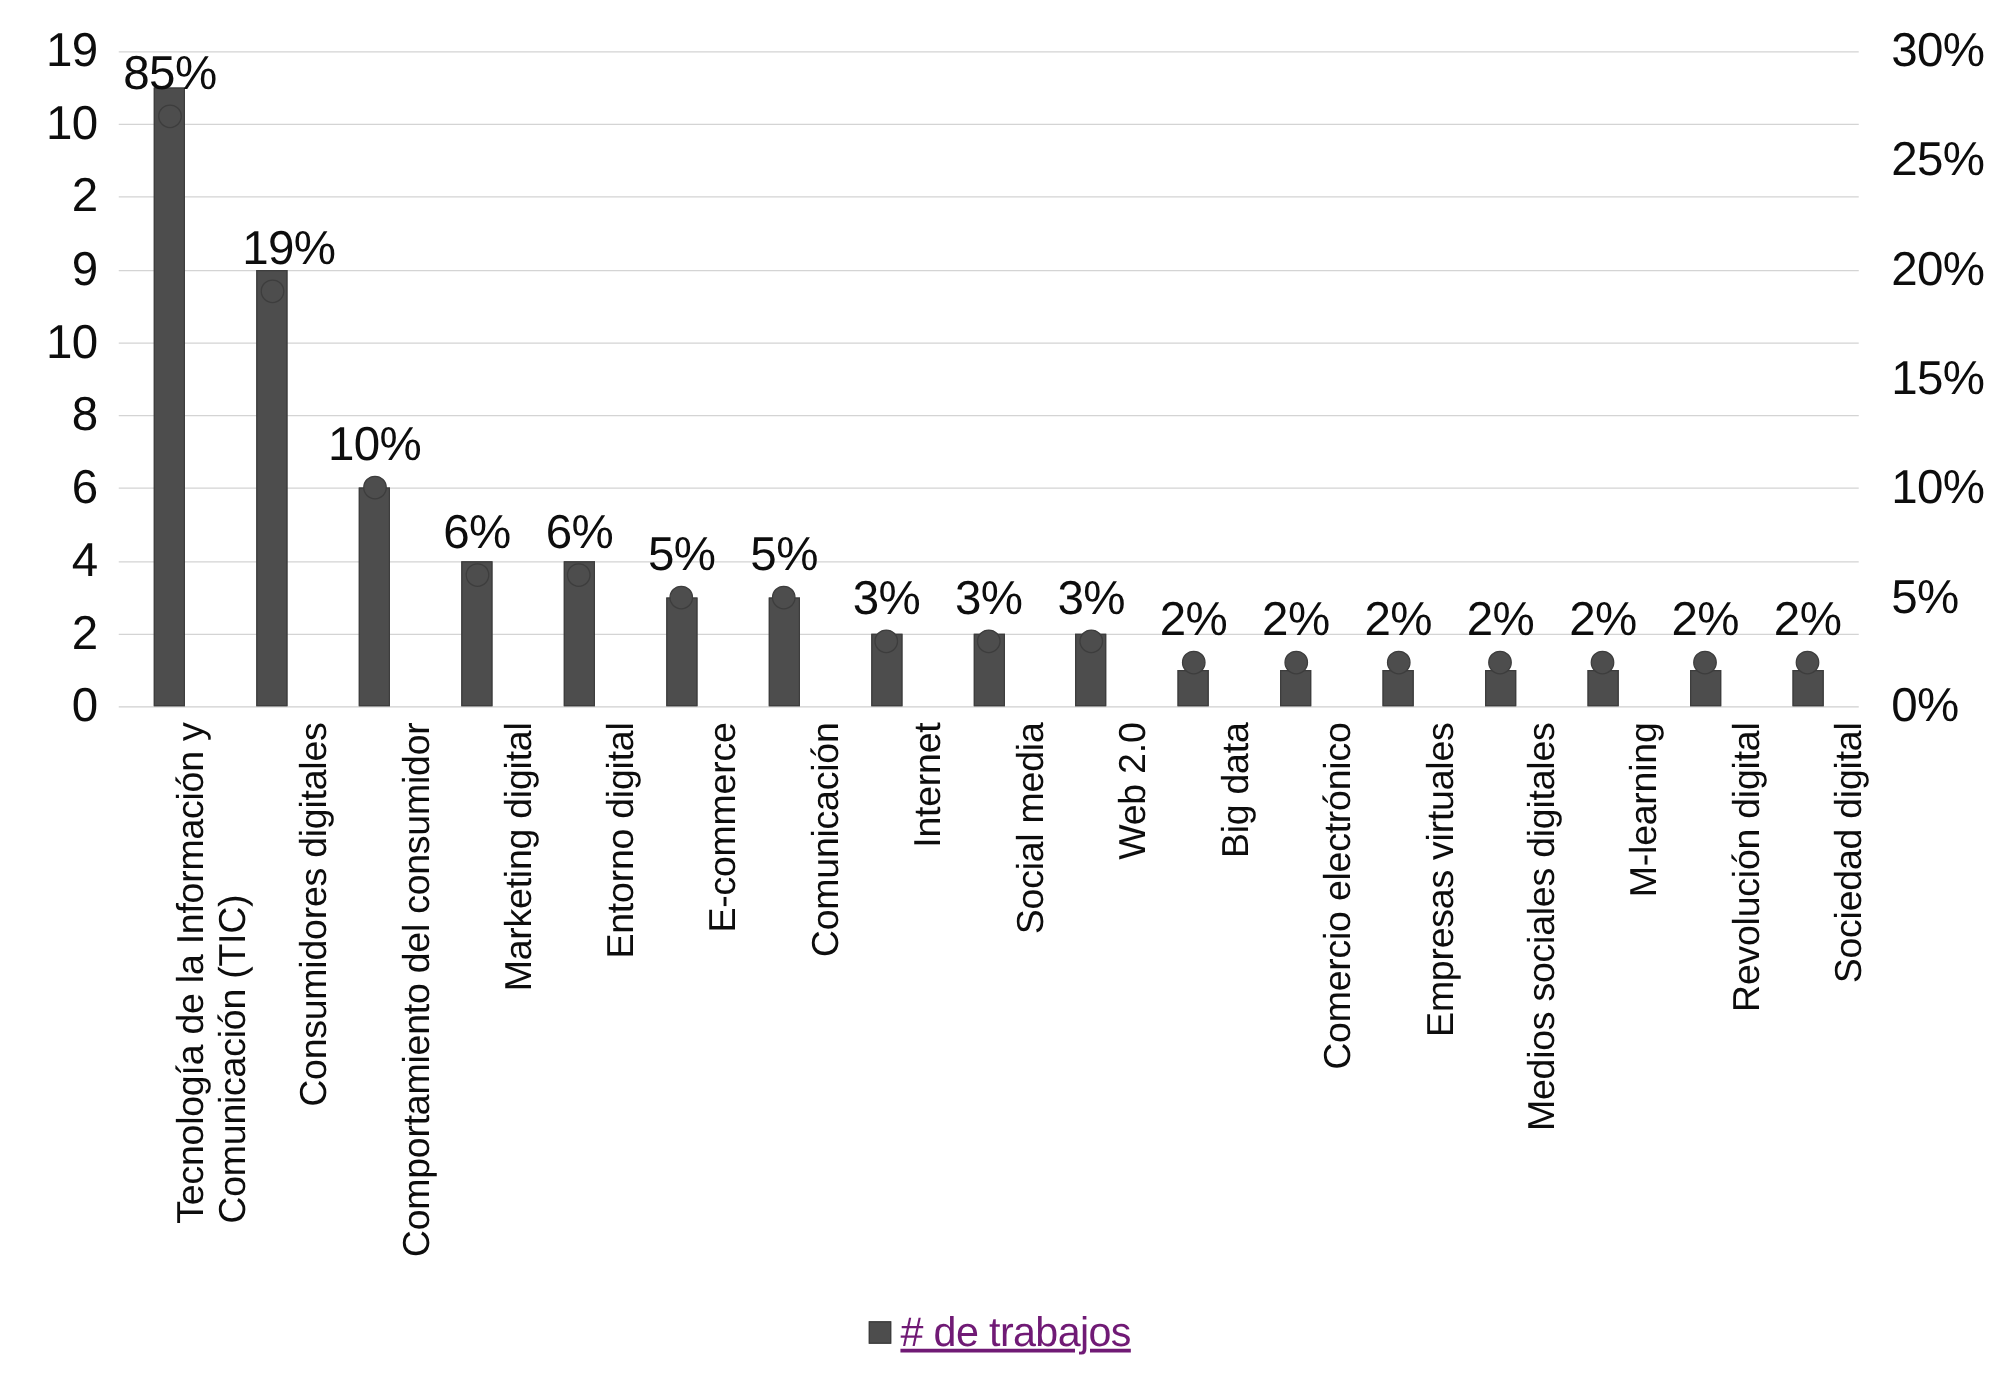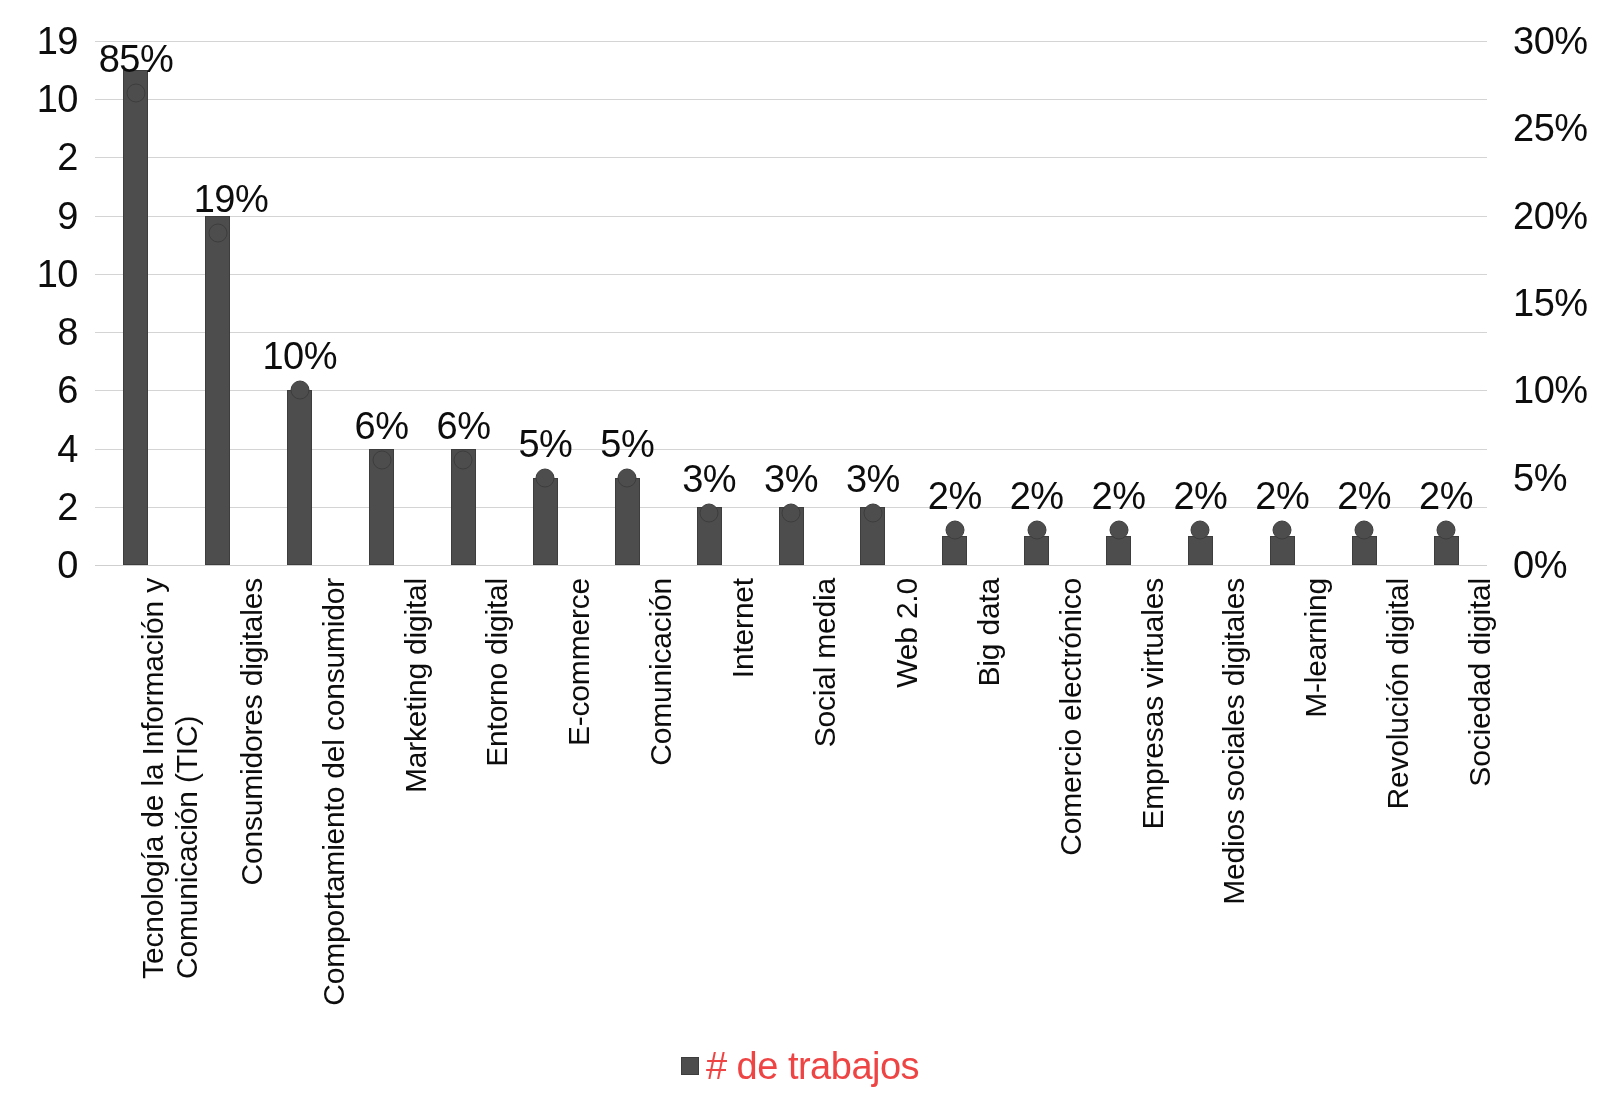--- a/index.html
+++ b/index.html
@@ -133,24 +133,25 @@
     display: inline-block;
   }
   .legend-swatch-circle {
     width: 17px; height: 17px;
     background: #4d4d4d;
     border: 1px solid #3d3d3d;
     border-radius: 50%;
     display: inline-block;
   }
   .legend-text {
-    font-size: 38px;
+    font-size: 33px;
     line-height: 40px;
-    color: #ef4444;
+    color: #701a75;
     letter-spacing: -0.5px;
+    text-decoration: underline;
   }
 </style>
 </head>
 <body>
 
 <div id="chart-root">
 
   <div id="y-left-ticks">
       <div class="ytick-left-label" style="left: 8px; top: 546px;">0</div>
       <div class="ytick-left-label" style="left: 8px; top: 487.778px;">2</div>

